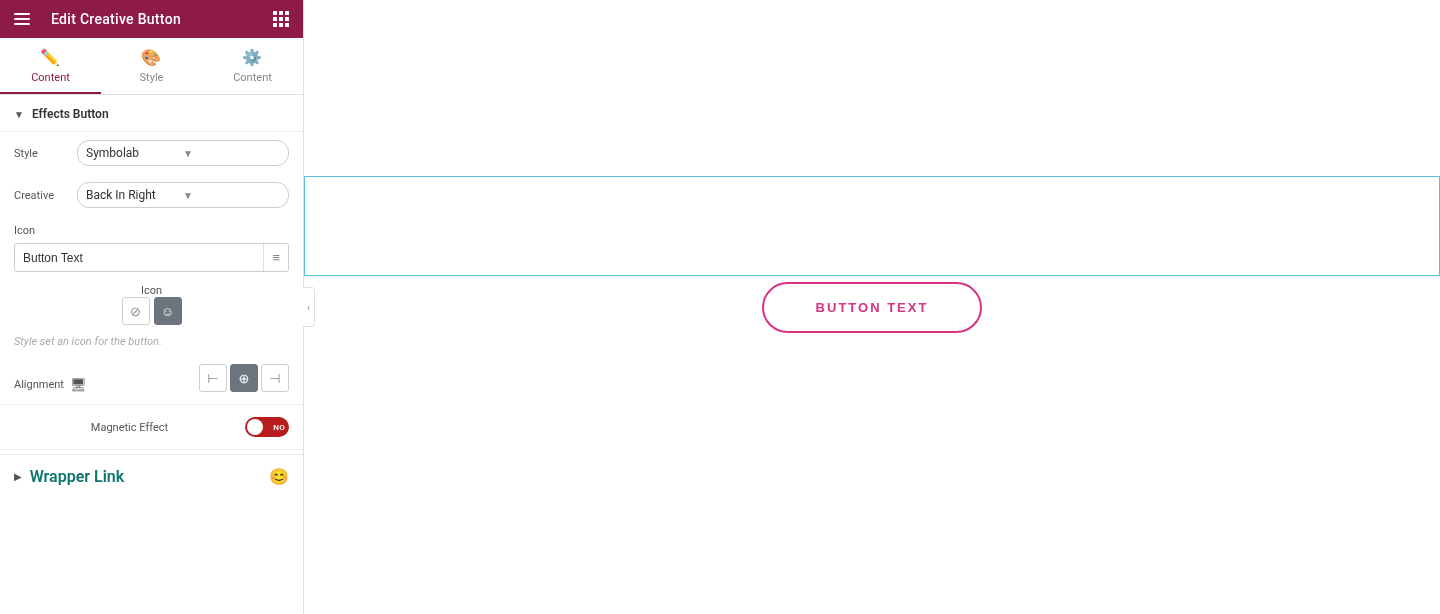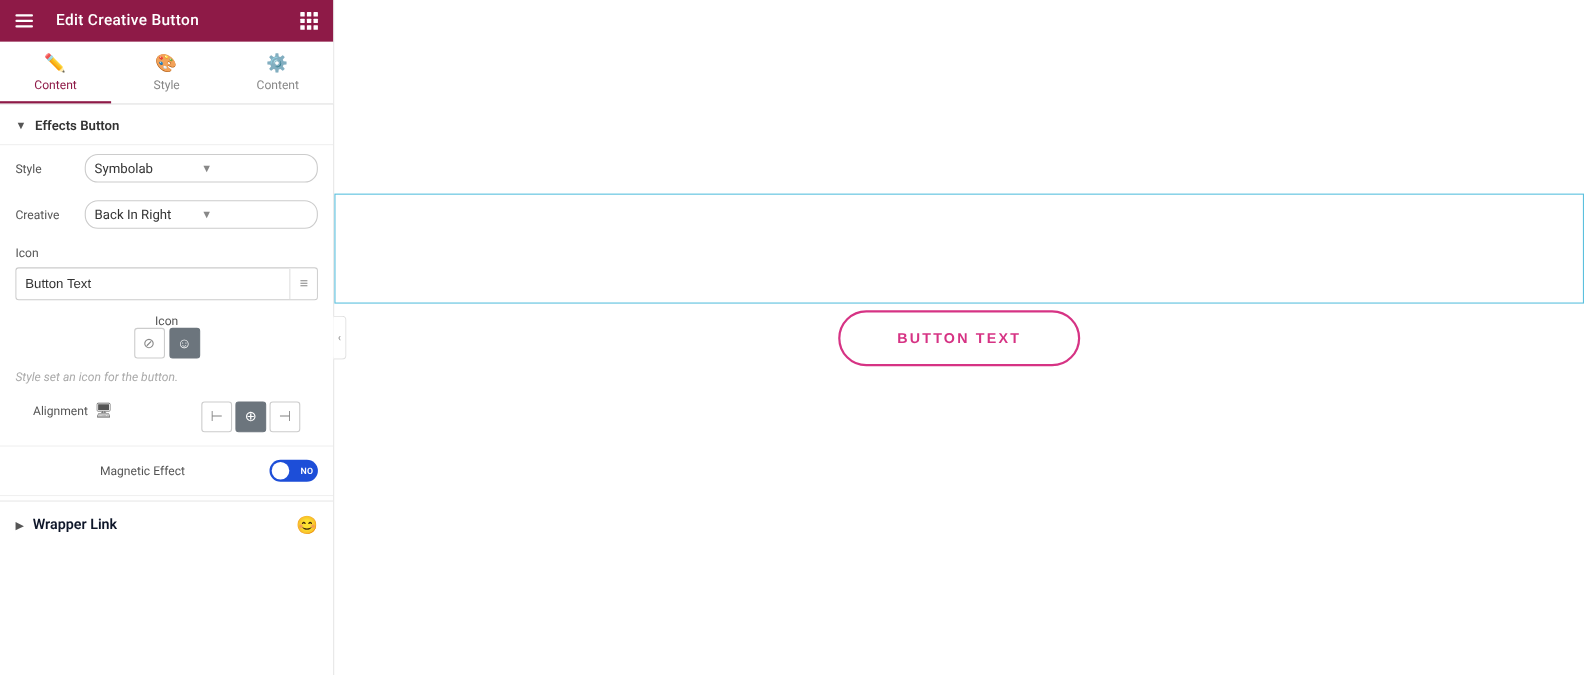--- a/index.html
+++ b/index.html
@@ -212,22 +212,22 @@
     .icon-hint {
       padding: 2px 14px 8px;
       font-size: 11px;
       color: #aaa;
       font-style: italic;
     }
 
     
     .align-row {
       display: flex;
-      align-items: flex-start;
-      padding: 8px 30px;
+      align-items: flex-end;
+      padding: 8px 14px;
     }
     .align-label { font-size: 11px; color: #555; flex: 1; display: flex; align-items: center; gap: 6px; }
     .align-btns { display: flex; gap: 3px; }
     .align-btn {
       width: 28px;
       height: 28px;
       border: 1px solid #ccc;
       border-radius: 3px;
       background: #fff;
       display: flex;
@@ -247,21 +247,21 @@
     .magnetic-row {
       display: flex;
       align-items: center;
       padding: 8px 14px;
       margin-top: 4px;
     }
     .magnetic-label { font-size: 11px; color: #555; flex: 1; text-align: center; }
     .toggle {
       display: flex;
       align-items: center;
-      background: #1d4ed8;
+      background: #b91c1c;
       border-radius: 10px;
       width: 44px;
       height: 20px;
       position: relative;
       cursor: pointer;
       padding: 0 2px;
       text-decoration: underline;
     }
     .toggle-knob {
       width: 16px;
@@ -286,21 +286,21 @@
 
     
     .wrapper-section {
       display: flex;
       align-items: center;
       padding: 12px 14px;
       cursor: pointer;
       border-top: 1px solid #e8e8e8;
     }
     .wrapper-arrow { font-size: 10px; color: #555; margin-right: 8px; }
-    .wrapper-label { font-size: 13px; font-weight: 600; color: #0f172a; flex: 1; }
+    .wrapper-label { font-size: 16px; font-weight: 600; color: #0f766e; flex: 1; }
     .wrapper-icon-right { font-size: 16px; }
 
     
     .main-area {
       flex: 1;
       background: #f5f5f5;
       display: flex;
       align-items: center;
       justify-content: center;
       position: relative;

